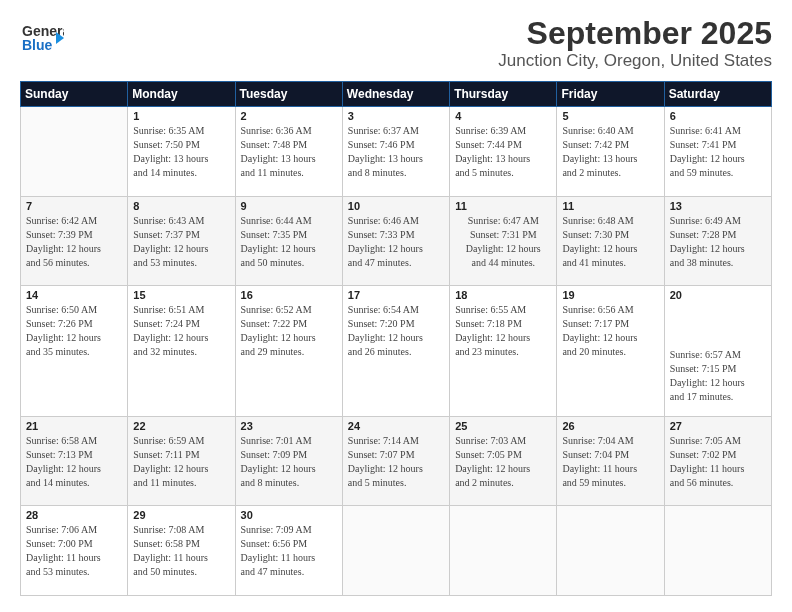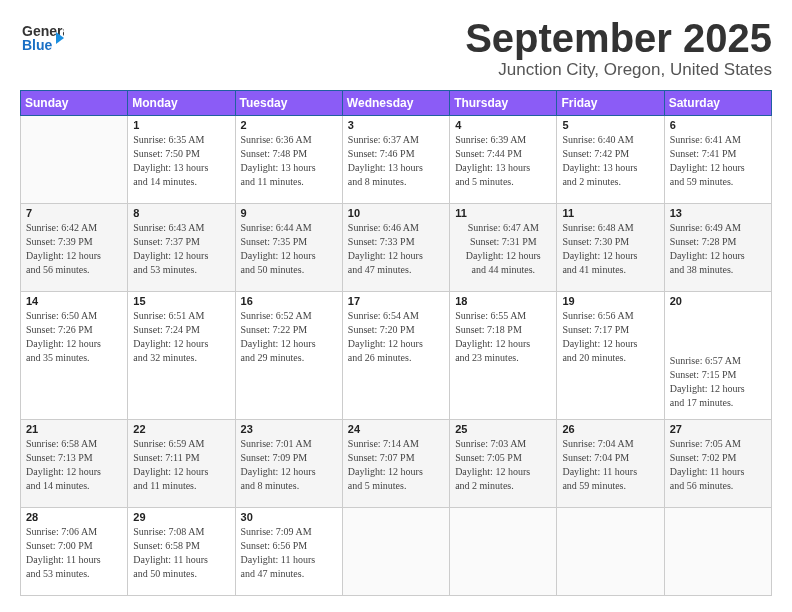--- a/index.html
+++ b/index.html
@@ -25,38 +25,38 @@
     }
     .logo-wrapper {
       display: flex;
       align-items: center;
       gap: 4px;
     }
     .title-block {
       text-align: right;
     }
     .month-title {
-      font-size: 40px;
+      font-size: 32px;
       font-weight: bold;
       color: #333;
       line-height: 1.1;
     }
     .subtitle {
       font-size: 17px;
       color: #555;
     }
     .calendar {
       flex: 1;
       border: 1px solid #ccc;
       border-collapse: collapse;
       width: 100%;
       table-layout: fixed;
     }
     .calendar th {
-      background: #8b5cf6;
+      background: #0f172a;
       color: #fff;
       font-size: 12px;
       font-weight: bold;
       padding: 5px 4px;
       text-align: left;
       border: 1px solid #2060a0;
     }
     .calendar td {
       border: 1px solid #ccc;
       vertical-align: top;

